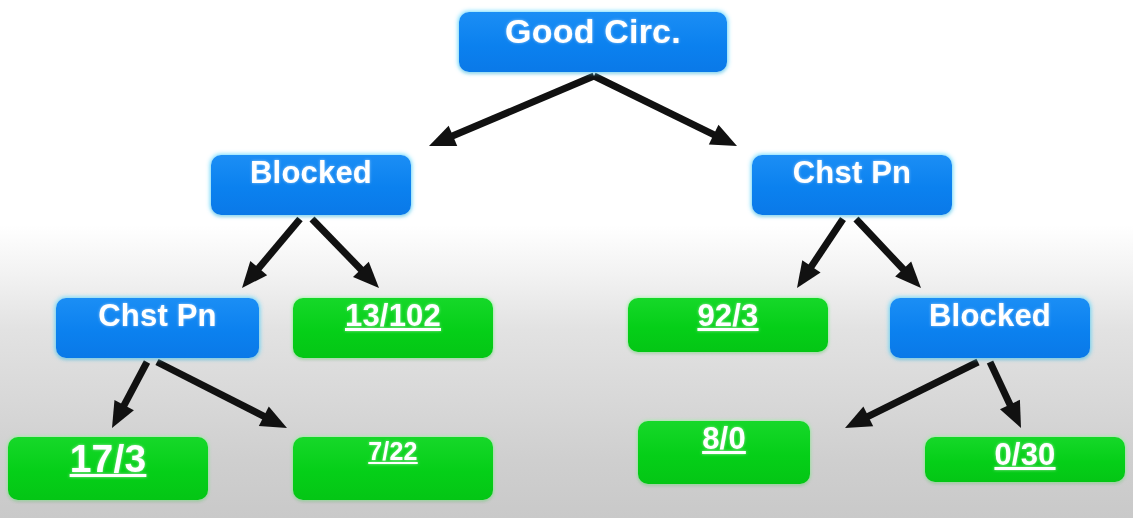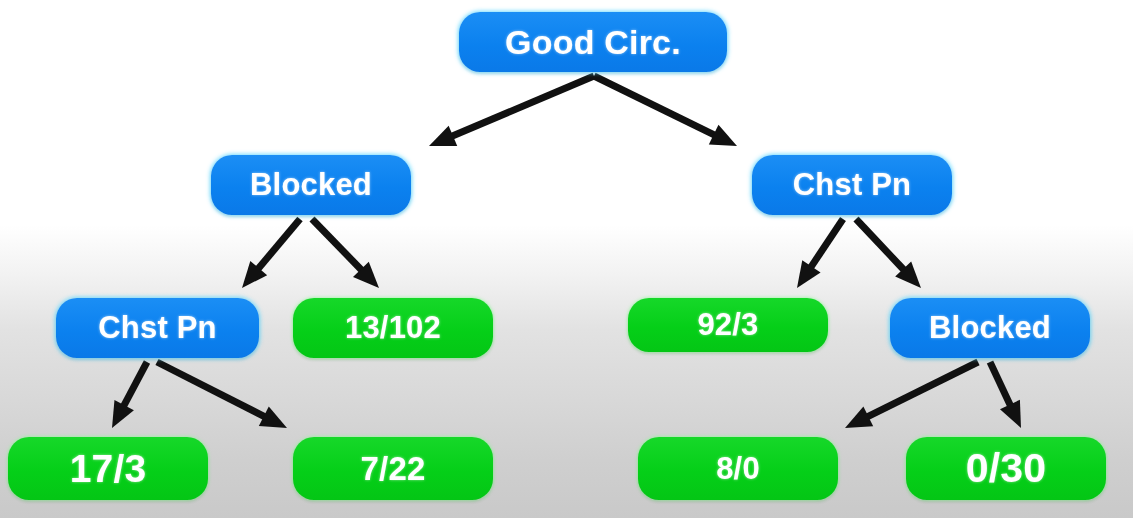--- a/index.html
+++ b/index.html
@@ -26,39 +26,40 @@
     position: absolute;
     left: 0;
     top: 0;
     width: 1133px;
     height: 518px;
     pointer-events: none;
   }
   .node {
     position: absolute;
     display: flex;
-    align-items: center;
+    align-items: flex-start;
     justify-content: center;
-    border-radius: 21px;
+    border-radius: 10px;
     box-sizing: border-box;
     color: #ffffff;
     font-weight: bold;
     letter-spacing: 0.2px;
     white-space: nowrap;
     text-shadow: 0 0 3px rgba(255,255,255,0.55);
   }
   .node.decision {
     background: linear-gradient(to bottom, #1b8ef5 0%, #0b81ef 55%, #0a79e8 100%);
     box-shadow: 0 0 4px 1px rgba(90, 215, 255, 0.85),
                 0 2px 3px rgba(0,0,0,0.12);
   }
   .node.leaf {
     background: linear-gradient(to bottom, #16d829 0%, #05cf18 55%, #04c615 100%);
     box-shadow: 0 0 3px 1px rgba(130, 255, 140, 0.55),
                 0 2px 3px rgba(0,0,0,0.12);
+    text-decoration: underline;
   }
 </style>
 </head>
 <body>
 
 <div id="canvas">
 
   <svg id="edge-layer" viewBox="0 0 1133 518" width="1133" height="518">
       <g>
         <line x1="594" y1="76" x2="447.6693985364302" y2="138.07964910575689" stroke="#111111" stroke-width="7" stroke-linecap="butt"></line>
@@ -120,24 +121,24 @@
       </div>
       <div class="node leaf" style="left: 628px; top: 298px; width: 200px; height: 54px; font-size: 31px;">
         <span>92/3</span>
       </div>
       <div class="node decision" style="left: 890px; top: 298px; width: 200px; height: 60px; font-size: 31px;">
         <span>Blocked</span>
       </div>
       <div class="node leaf" style="left: 8px; top: 437px; width: 200px; height: 63px; font-size: 39px;">
         <span>17/3</span>
       </div>
-      <div class="node leaf" style="left: 293px; top: 437px; width: 200px; height: 63px; font-size: 33px;">
+      <div class="node leaf" style="left: 293px; top: 437px; width: 200px; height: 63px; font-size: 25px;">
         <span>7/22</span>
       </div>
-      <div class="node leaf" style="left: 638px; top: 437px; width: 200px; height: 63px; font-size: 31px;">
+      <div class="node leaf" style="left: 638px; top: 421px; width: 172px; height: 63px; font-size: 31px;">
         <span>8/0</span>
       </div>
-      <div class="node leaf" style="left: 906px; top: 437px; width: 200px; height: 63px; font-size: 41px;">
+      <div class="node leaf" style="left: 925px; top: 437px; width: 200px; height: 45px; font-size: 31px;">
         <span>0/30</span>
       </div>
     </div>
 
 </div>
 
 </body></html>

